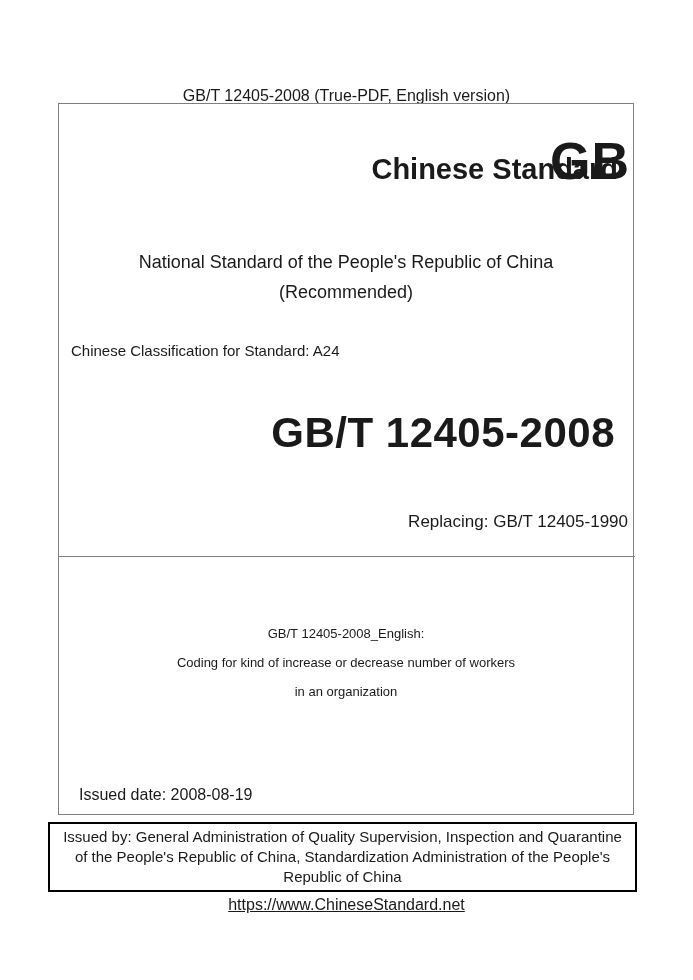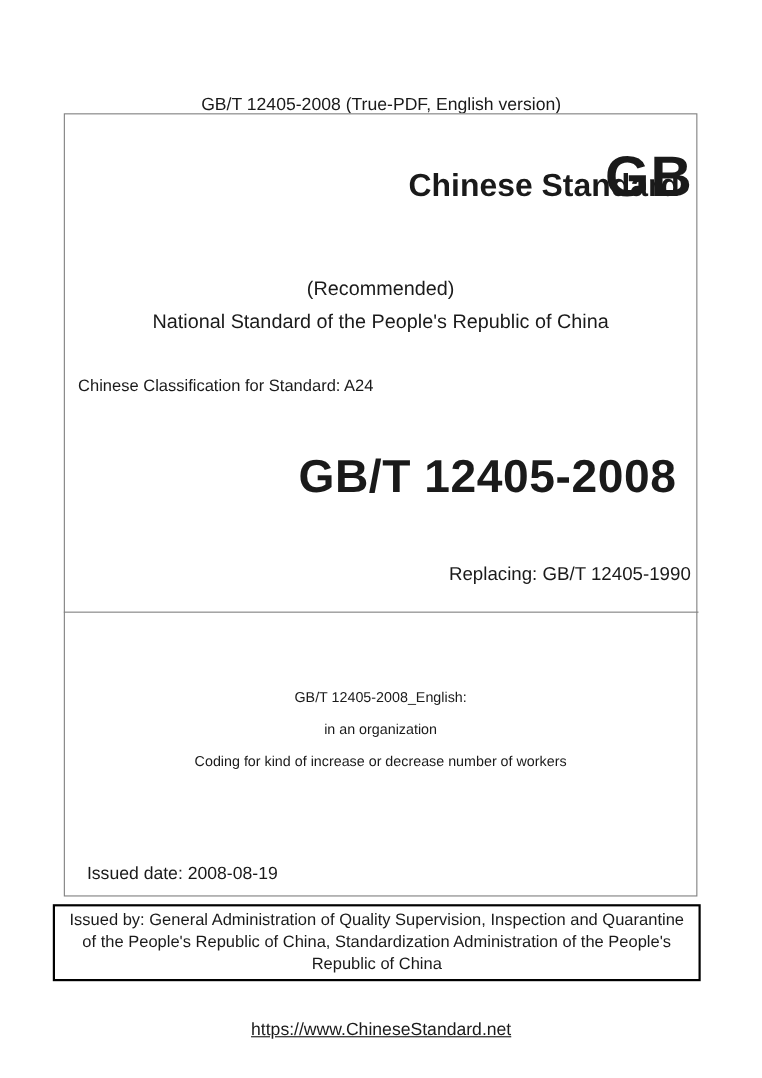--- a/index.html
+++ b/index.html
@@ -133,21 +133,20 @@
     background: #ffffff;
   }
   .footer-link-row {
     position: absolute;
     top: 895px;
     left: 0;
     width: 693px;
     text-align: center;
     font-size: 16px;
     line-height: 20px;
-    margin-top: 32px;
   }
   .footer-link-row a {
     color: #1a1a1a;
     text-decoration: underline;
     cursor: pointer;
   }
 </style>
 </head>
 <body>
 
@@ -156,34 +155,34 @@
   <div class="doc-header">GB/T 12405-2008 (True-PDF, English version)</div>
 
   <div class="main-box"></div>
   <div class="section-divider"></div>
 
   <div class="brand-title">Chinese Standard</div>
 
   <div class="gb-logo">GB</div>
 
   <div class="national-block">
+    <div>National Standard of the People's Republic of China</div>
     <div>(Recommended)</div>
-    <div>National Standard of the People's Republic of China</div>
   </div>
 
   <div class="classification">Chinese Classification for Standard: A24</div>
 
   <div class="standard-code">GB/T 12405-2008</div>
 
   <div class="replacing">Replacing: GB/T 12405-1990</div>
 
   <div class="english-title">
     <div>GB/T 12405-2008_English:</div>
+    <div>Coding for kind of increase or decrease number of workers</div>
     <div>in an organization</div>
-    <div>Coding for kind of increase or decrease number of workers</div>
   </div>
 
   <div class="dates-row">
     <span>Issued date: 2008-08-19</span>
   </div>
 
   <div class="issuer-box">
     <span>Issued by: General Administration of Quality Supervision, Inspection and Quarantine of the People's Republic of China, Standardization Administration of the People's Republic of China</span>
   </div>
 

